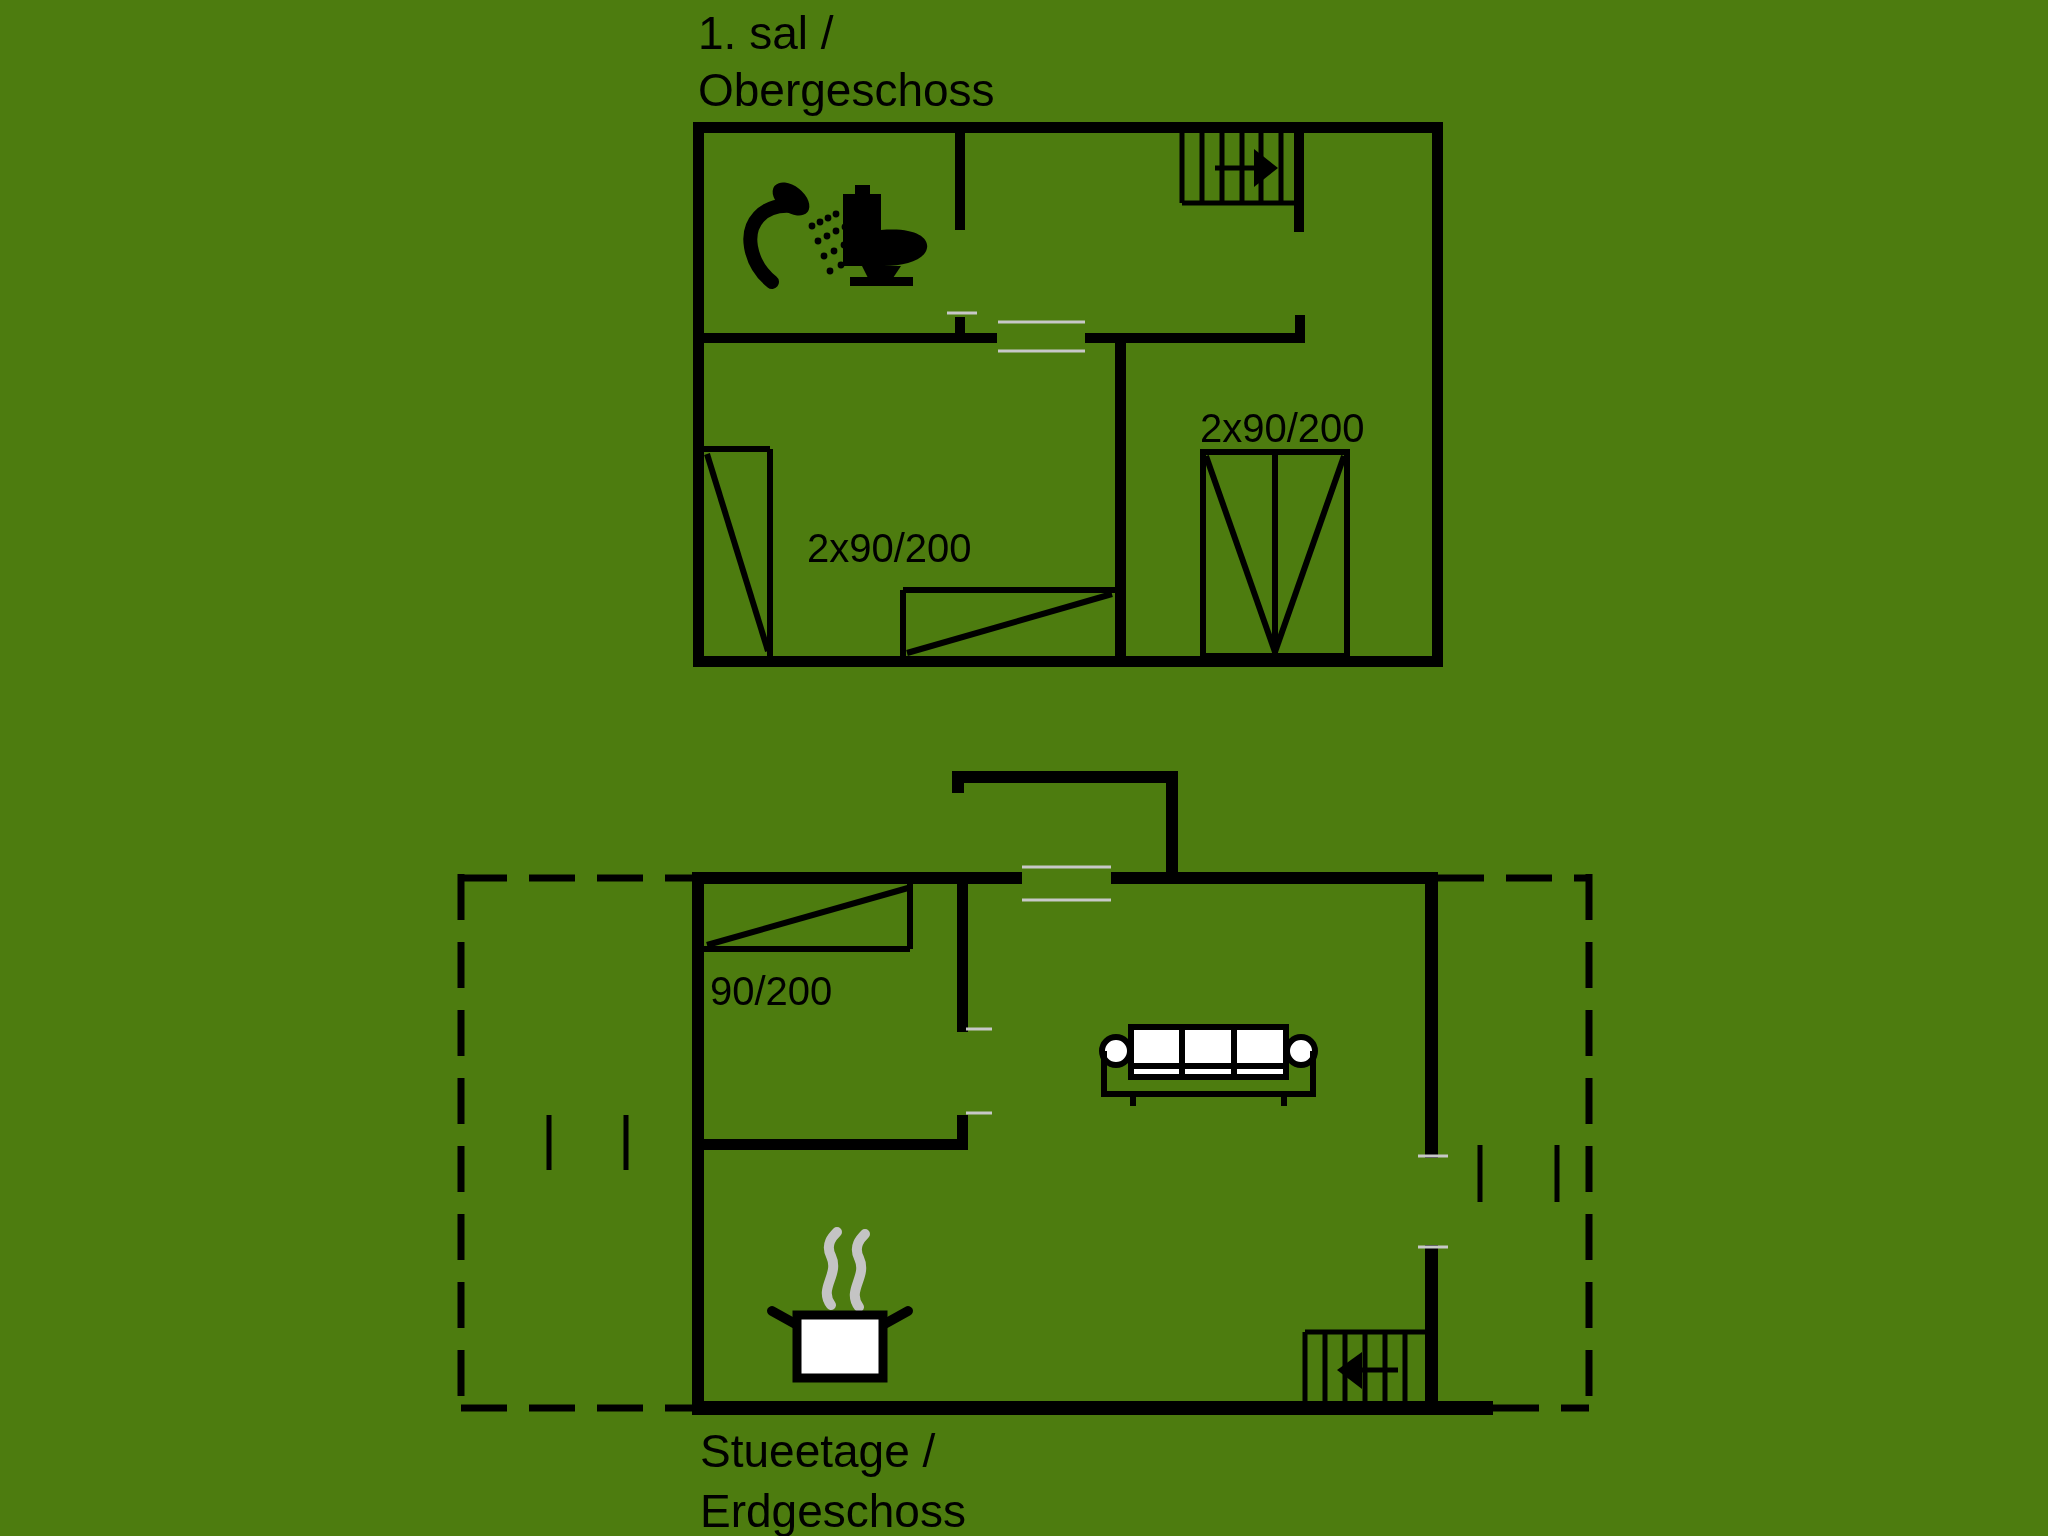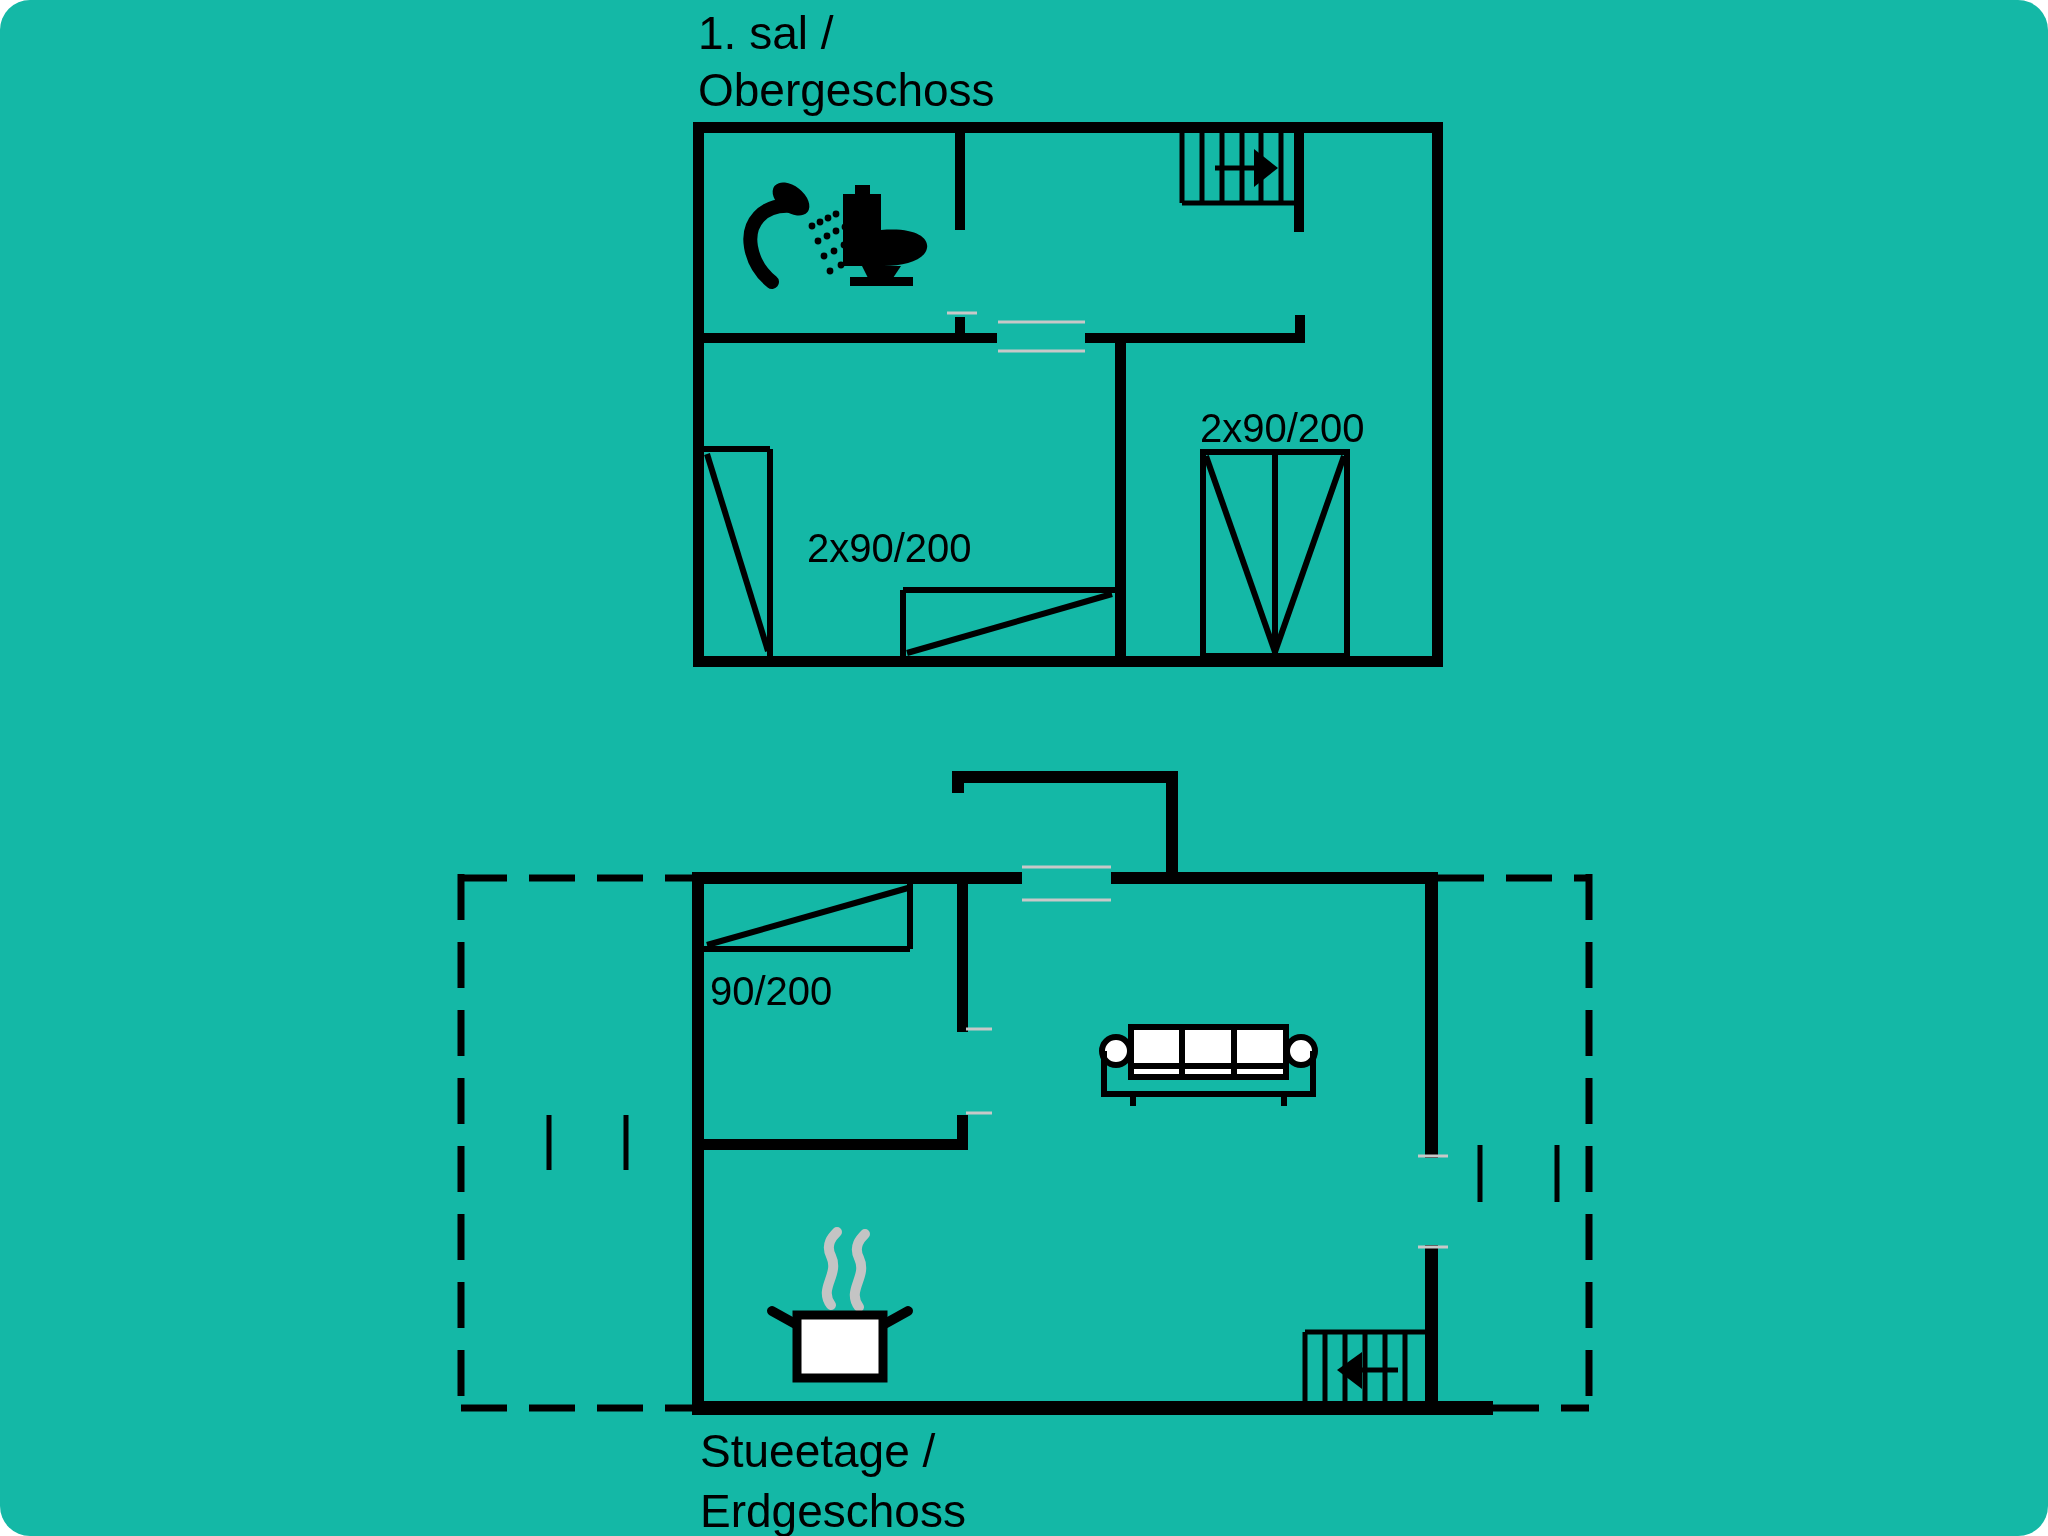--- a/index.html
+++ b/index.html
@@ -1,22 +1,21 @@
 <!DOCTYPE html>
 <html><head>
 <meta charset="utf-8">
 <style>
   html,body{margin:0;padding:0;background:#ffffff;}
   .stage{
     position:relative;
     width:2048px;height:1536px;
-    background:#14b8a6;
+    background:#4d7c0f;
     font-family:"Liberation Sans", sans-serif;
     overflow:hidden;
-    border-radius:30px;
   }
   svg{display:block;}
   text{
     font-family:"Liberation Sans", sans-serif;
     fill:#000000;
   }
   .floor-title{font-size:46px;}
   .bed-label{font-size:40px;}
 </style>
 </head>

